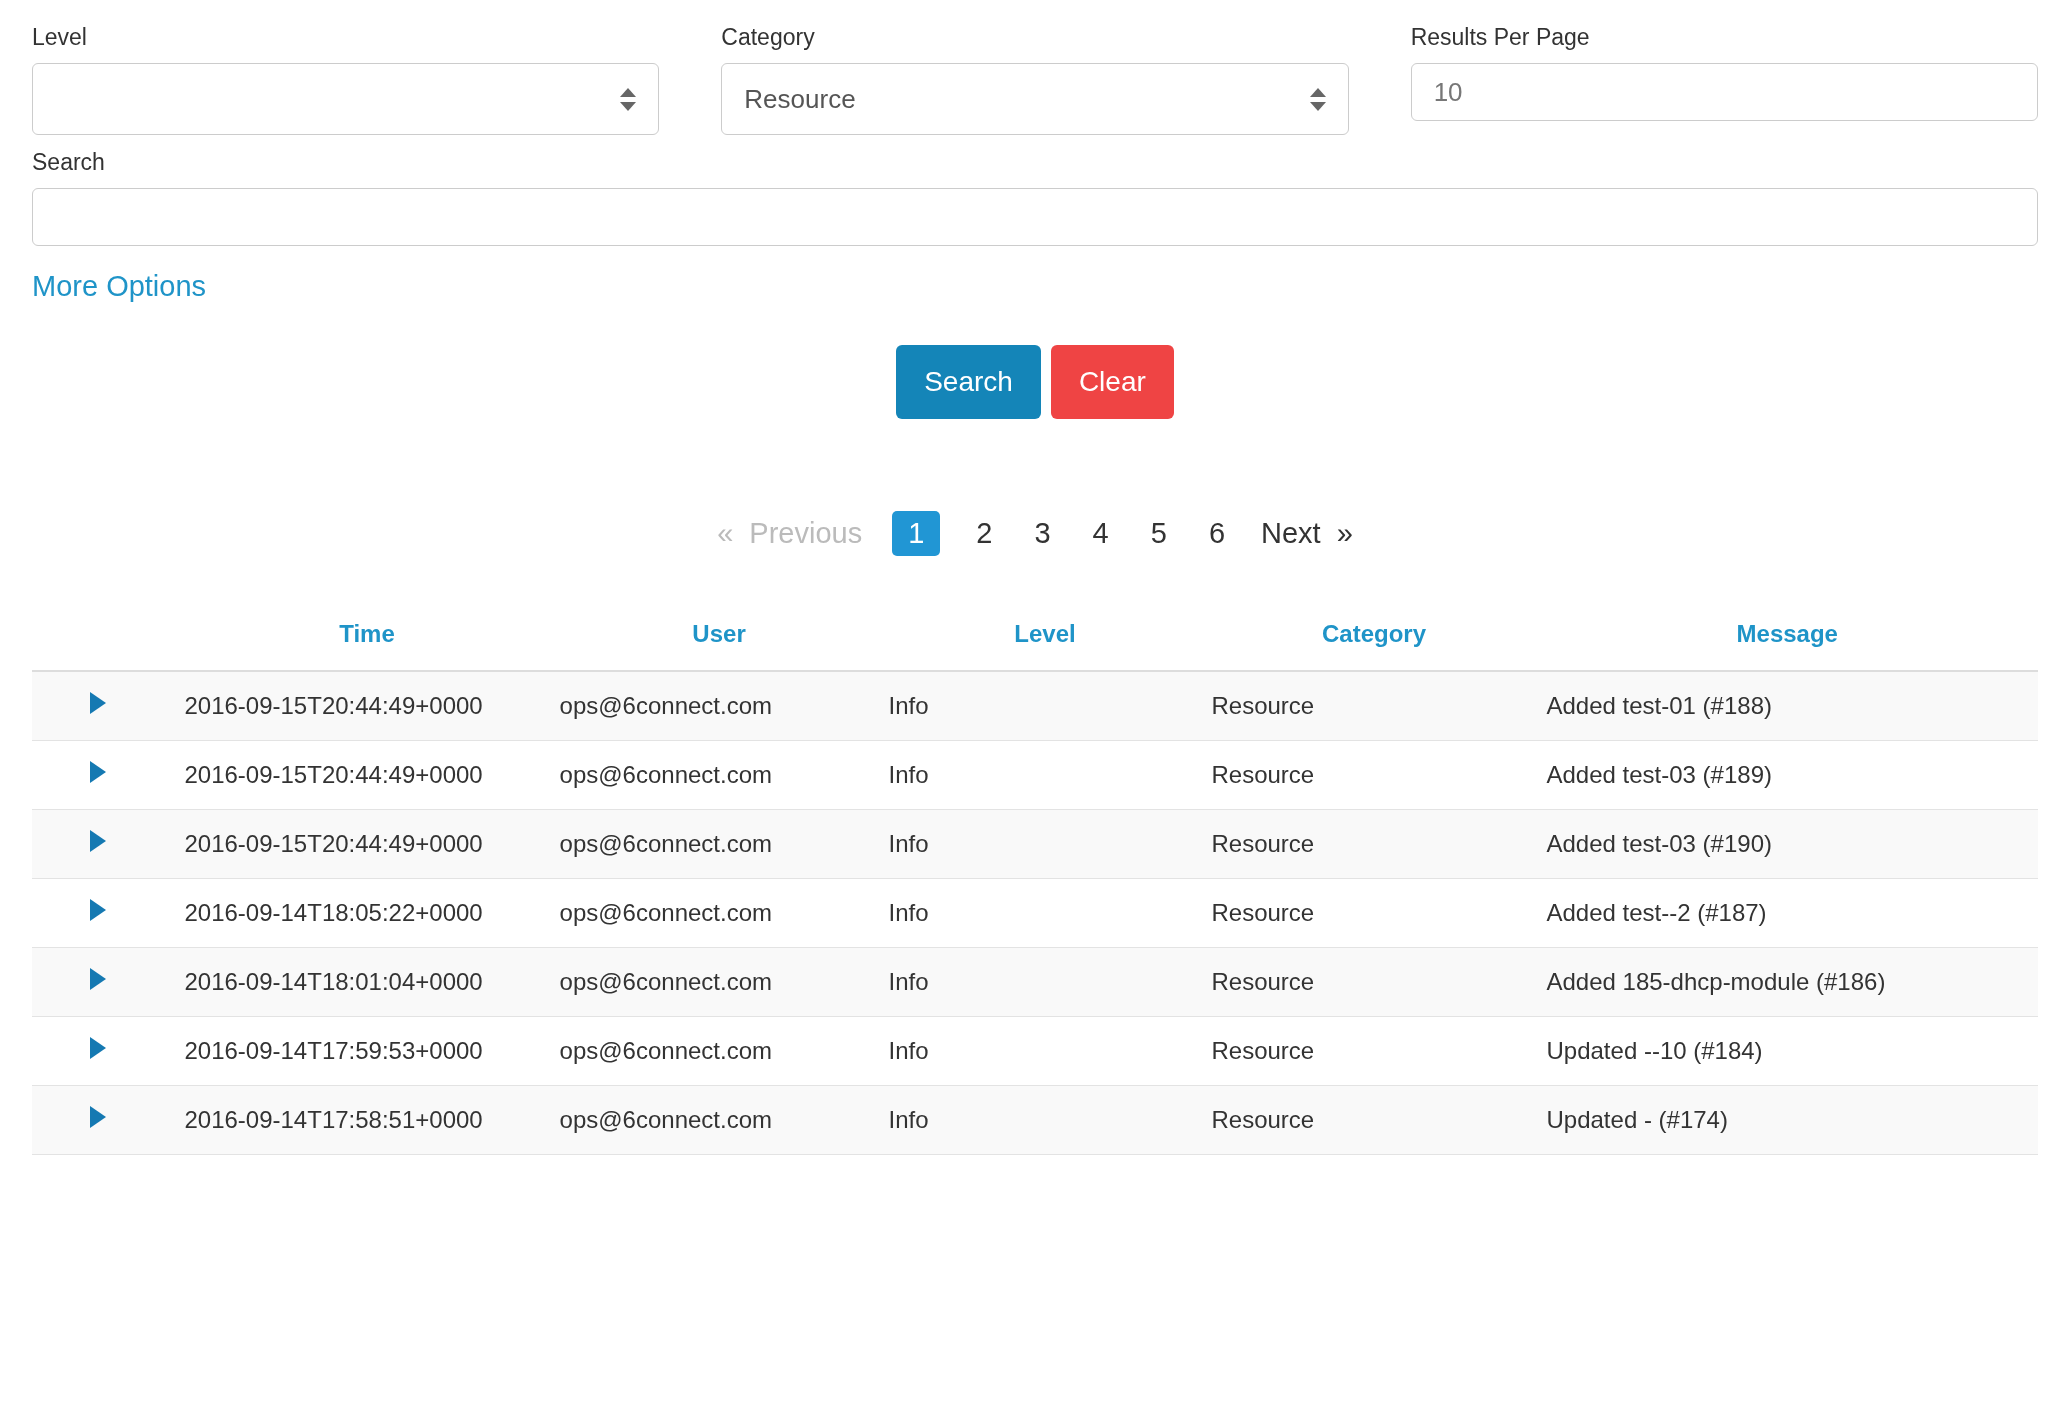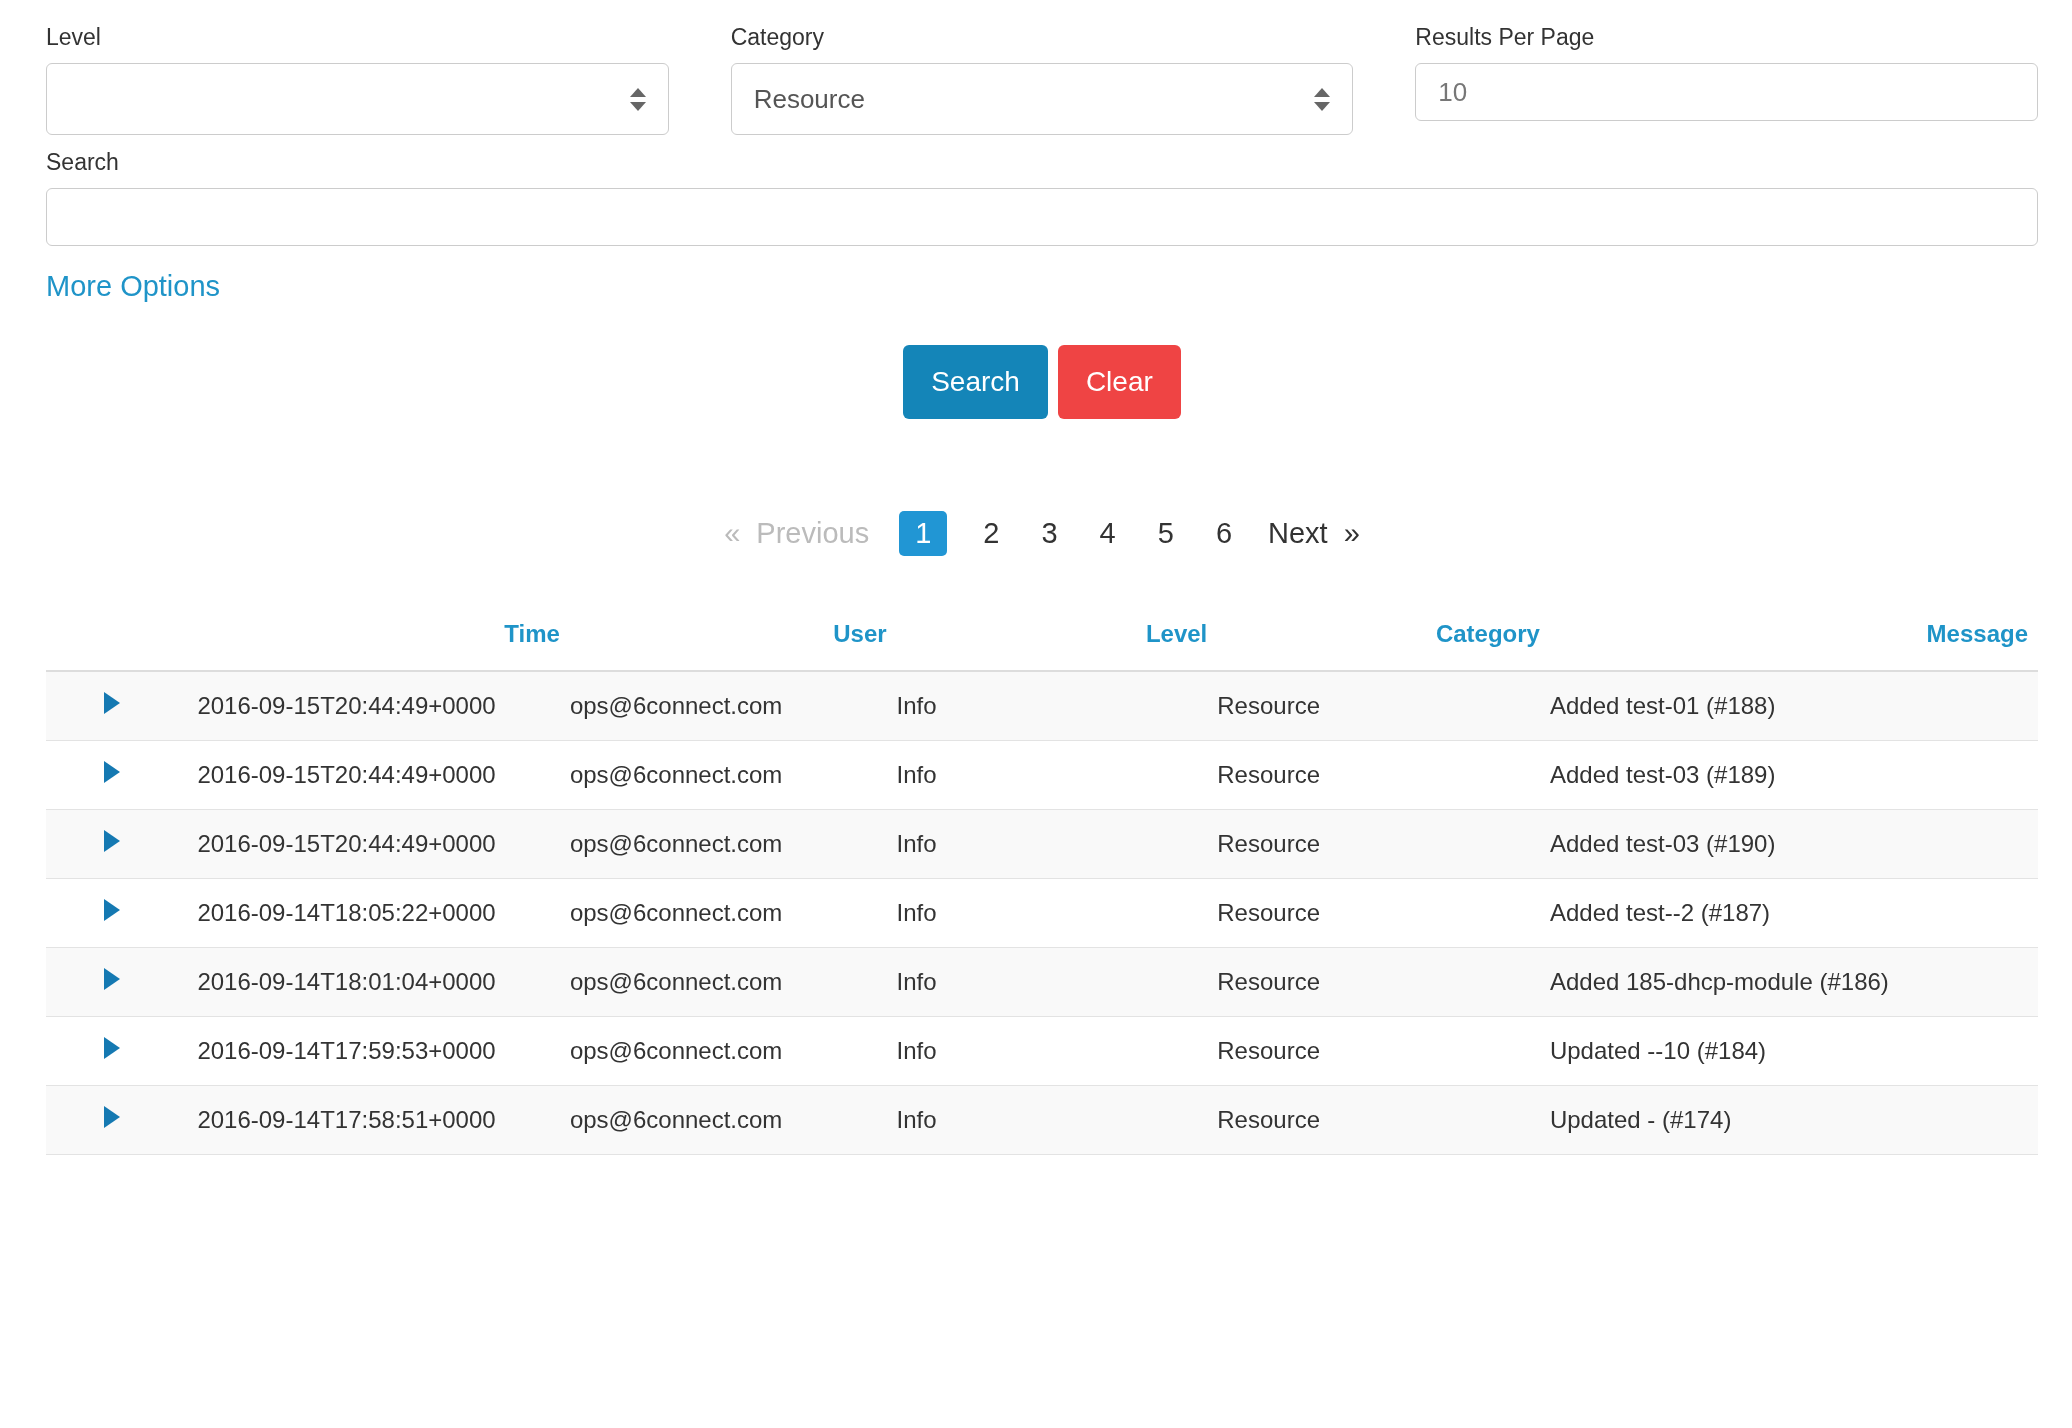--- a/index.html
+++ b/index.html
@@ -4,21 +4,21 @@
 <style>
   * { box-sizing: border-box; margin: 0; padding: 0; }
   html, body { background: #ffffff; }
   body {
     width: 2072px;
     height: 1428px;
     overflow: hidden;
     font-family: "Liberation Sans", "DejaVu Sans", sans-serif;
     color: #333333;
   }
-  .page { padding: 24px 34px 0 46px; }
+  .page { padding: 24px 34px 0 32px; }
 
   
   .filters-row {
     display: flex;
     gap: 62px;
   }
   .filter-group { flex: 1 1 0; }
   .filter-label {
     display: block;
     font-size: 23px;
@@ -147,21 +147,21 @@
     border-collapse: collapse;
     margin-top: 46px;
     font-size: 24px;
   }
   .log-table col.c-caret    { width: 7.6%; }
   .log-table col.c-time     { width: 18.7%; }
   .log-table col.c-user     { width: 16.4%; }
   .log-table col.c-level    { width: 16.1%; }
   .log-table col.c-category { width: 16.7%; }
   .log-table th {
-    text-align: right;
+    text-align: center;
     color: #1f94c8;
     font-weight: bold;
     font-size: 24px;
     padding: 18px 10px 22px 0;
     border-bottom: 2px solid #dddddd;
   }
   .log-table td {
     padding: 20px 10px 20px 0;
     border-bottom: 1px solid #e3e3e3;
     color: #333333;

